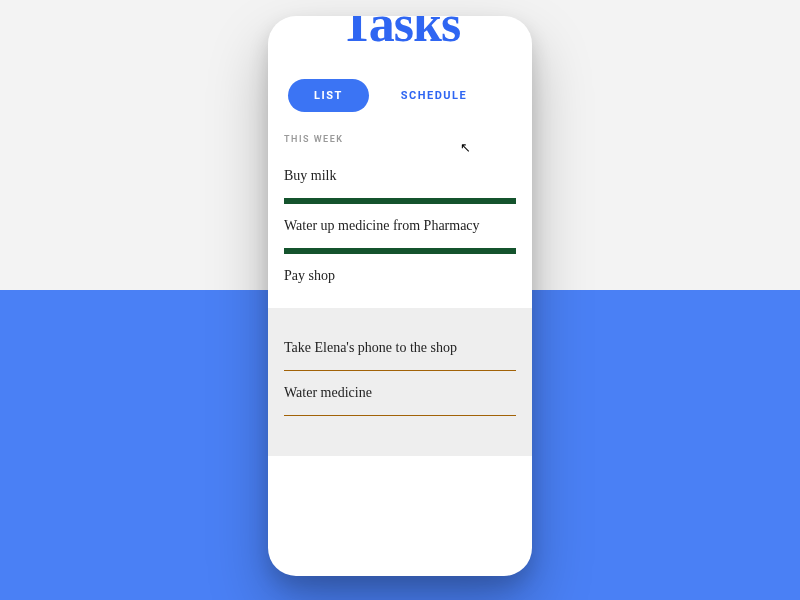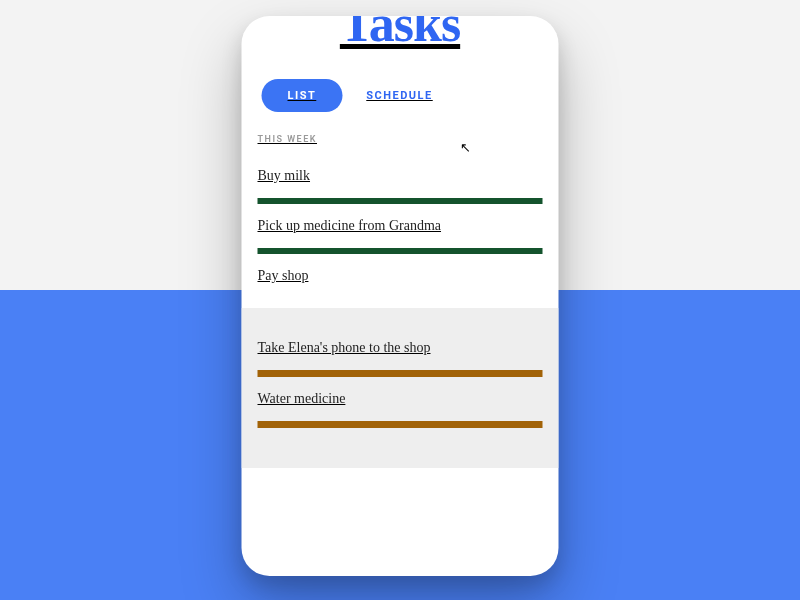--- a/index.html
+++ b/index.html
@@ -18,41 +18,40 @@
   .bg-bottom {
     position: absolute;
     top: 290px; left: 0; right: 0; bottom: 0;
     background: #4a80f5;
   }
   .phone {
     position: absolute;
     left: 50%;
     top: 16px;
     transform: translateX(-50%);
-    width: 317px;
+    width: 264px;
     height: 560px;
     background: #ffffff;
     border-radius: 28px;
     box-shadow: 0 30px 60px rgba(0,0,0,0.25), 0 10px 20px rgba(0,0,0,0.15);
     overflow: hidden;
-    text-decoration: underline;
   }
   .title {
     font-family: Georgia, "Times New Roman", serif;
     font-weight: 700;
     font-size: 52px;
     color: #2f66f2;
     text-align: center;
     margin-top: -22px;
     letter-spacing: -1px;
   }
   .tabs {
     display: flex;
     align-items: center;
-    gap: 20px;
+    gap: 28px;
     margin: 26px 0 22px 20px;
   }
   .tab {
     font-size: 11px;
     font-weight: 700;
     letter-spacing: 1.5px;
     text-transform: uppercase;
     color: #2f66f2;
     cursor: pointer;
   }
@@ -84,21 +83,21 @@
   }
   .task-item {
     font-family: Georgia, "Times New Roman", serif;
     font-size: 14px;
     color: #222;
     padding: 14px 0;
     border-bottom: 6px solid #14532d;
     cursor: pointer;
   }
   .section.later .task-item {
-    border-bottom: 7px solid #a16207;
+    border-bottom: 1px solid #a16207;
   }
   .task-item:last-child { border-bottom: none; }
   .cursor {
     position: absolute;
     left: 460px;
     top: 140px;
     font-size: 13px;
     color: #000;
     pointer-events: none;
   }
@@ -114,21 +113,21 @@
   <div class="title">Tasks</div>
 
   <div class="tabs">
     <div class="tab active">List</div>
     <div class="tab inactive">Schedule</div>
   </div>
 
   <div class="section">
     <div class="section-header">This Week</div>
     <div class="task-item">Buy milk</div>
-    <div class="task-item">Pick up medicine from Grandma</div>
+    <div class="task-item">Water up medicine from Pharmacy</div>
     <div class="task-item">Pay shop</div>
   </div>
 
   <div class="section later">
     <div class="task-item">Take Elena's phone to the shop</div>
     <div class="task-item">Water medicine</div>
   </div>
 
 </div>
 

